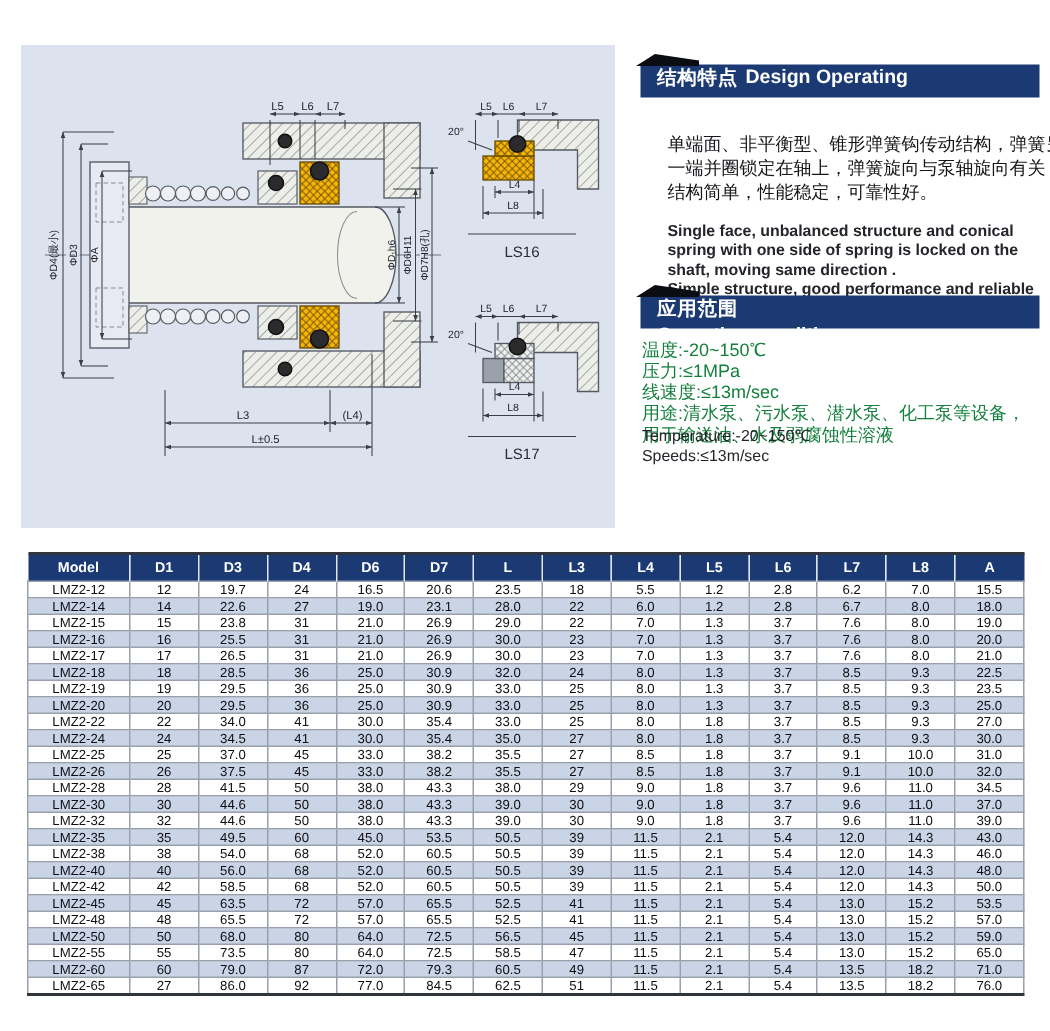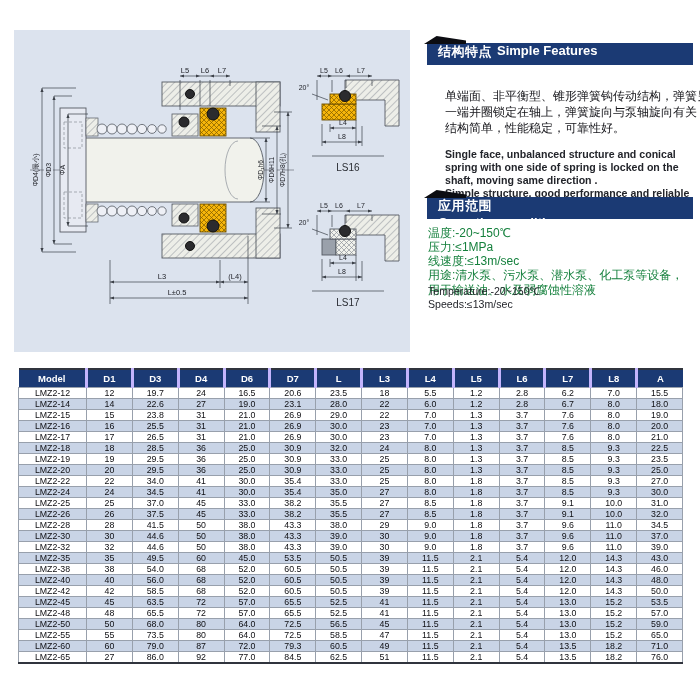--- a/index.html
+++ b/index.html
@@ -27,21 +27,21 @@
   .zh-body{position:absolute;top:36px;left:1px;width:264px;font-size:12px;line-height:1.32;margin:17px;color:#15151a;}
   .en-body{position:absolute;top:95px;left:1px;width:264px;font-size:10.6px;line-height:1.22;margin:17px;color:#23252b;font-weight:bold;}
   .cond-zh{position:absolute;top:190px;left:1px;width:264px;font-size:12px;line-height:1.18;color:#15803d;}
   .cond-en{position:absolute;top:249px;left:1px;width:264px;font-size:10.6px;line-height:1.2;color:#23252b;}
   
   .table-wrap{position:absolute;left:18px;top:368px;width:665px;}
   table{width:100%;border-collapse:collapse;table-layout:fixed;border-top:2px solid #30343d;border-bottom:2px solid #30343d;}
   col.c-model{width:68px;}
   th{
     background:#1b3a74;color:#ffffff;font-size:9.5px;font-weight:bold;height:17px;
-    padding:0;border-right:1px solid #dfe6f2;border-left:3px solid #c4b5fd;
+    padding:0;border-right:1px solid #dfe6f2;border-left:1px solid #c4b5fd;
   }
   th:first-child{border-left:none;} th:last-child{border-right:none;}
   td{
     font-size:8.8px;text-align:center;height:10px;line-height:10px;padding:0;
     border:1px solid #98a0ac;color:#0e0e12;
   }
   tr.alt{background:#c9d4e6;}
   tr.plain{background:#ffffff;}
 </style>
 </head>
@@ -237,21 +237,21 @@
     <text x="334" y="141" font-size="10" fill="#2a2d33" text-anchor="middle">LS17</text>
   </g>
 </svg>
 </div>
 
 <div class="right-col">
 
   <div class="section-header hdr1">
     <div class="flag"></div>
     <span class="zh">结构特点</span>
-    <span class="en">Simple Features</span>
+    <span class="en">Design Operating</span>
   </div>
 
   <p class="zh-body">单端面、非平衡型、锥形弹簧钩传动结构，弹簧另一端并圈锁定在轴上，弹簧旋向与泵轴旋向有关；结构简单，性能稳定，可靠性好。</p>
 
   <p class="en-body"><span>Single face, unbalanced structure and conical spring with one side of spring is locked on the shaft, moving same direction .</span><br><span>Simple structure, good performance and reliable seal.</span></p>
 
   <div class="section-header hdr2">
     <div class="flag"></div>
     <span class="zh">应用范围</span>
     <span class="en">Operating conditions:</span>

